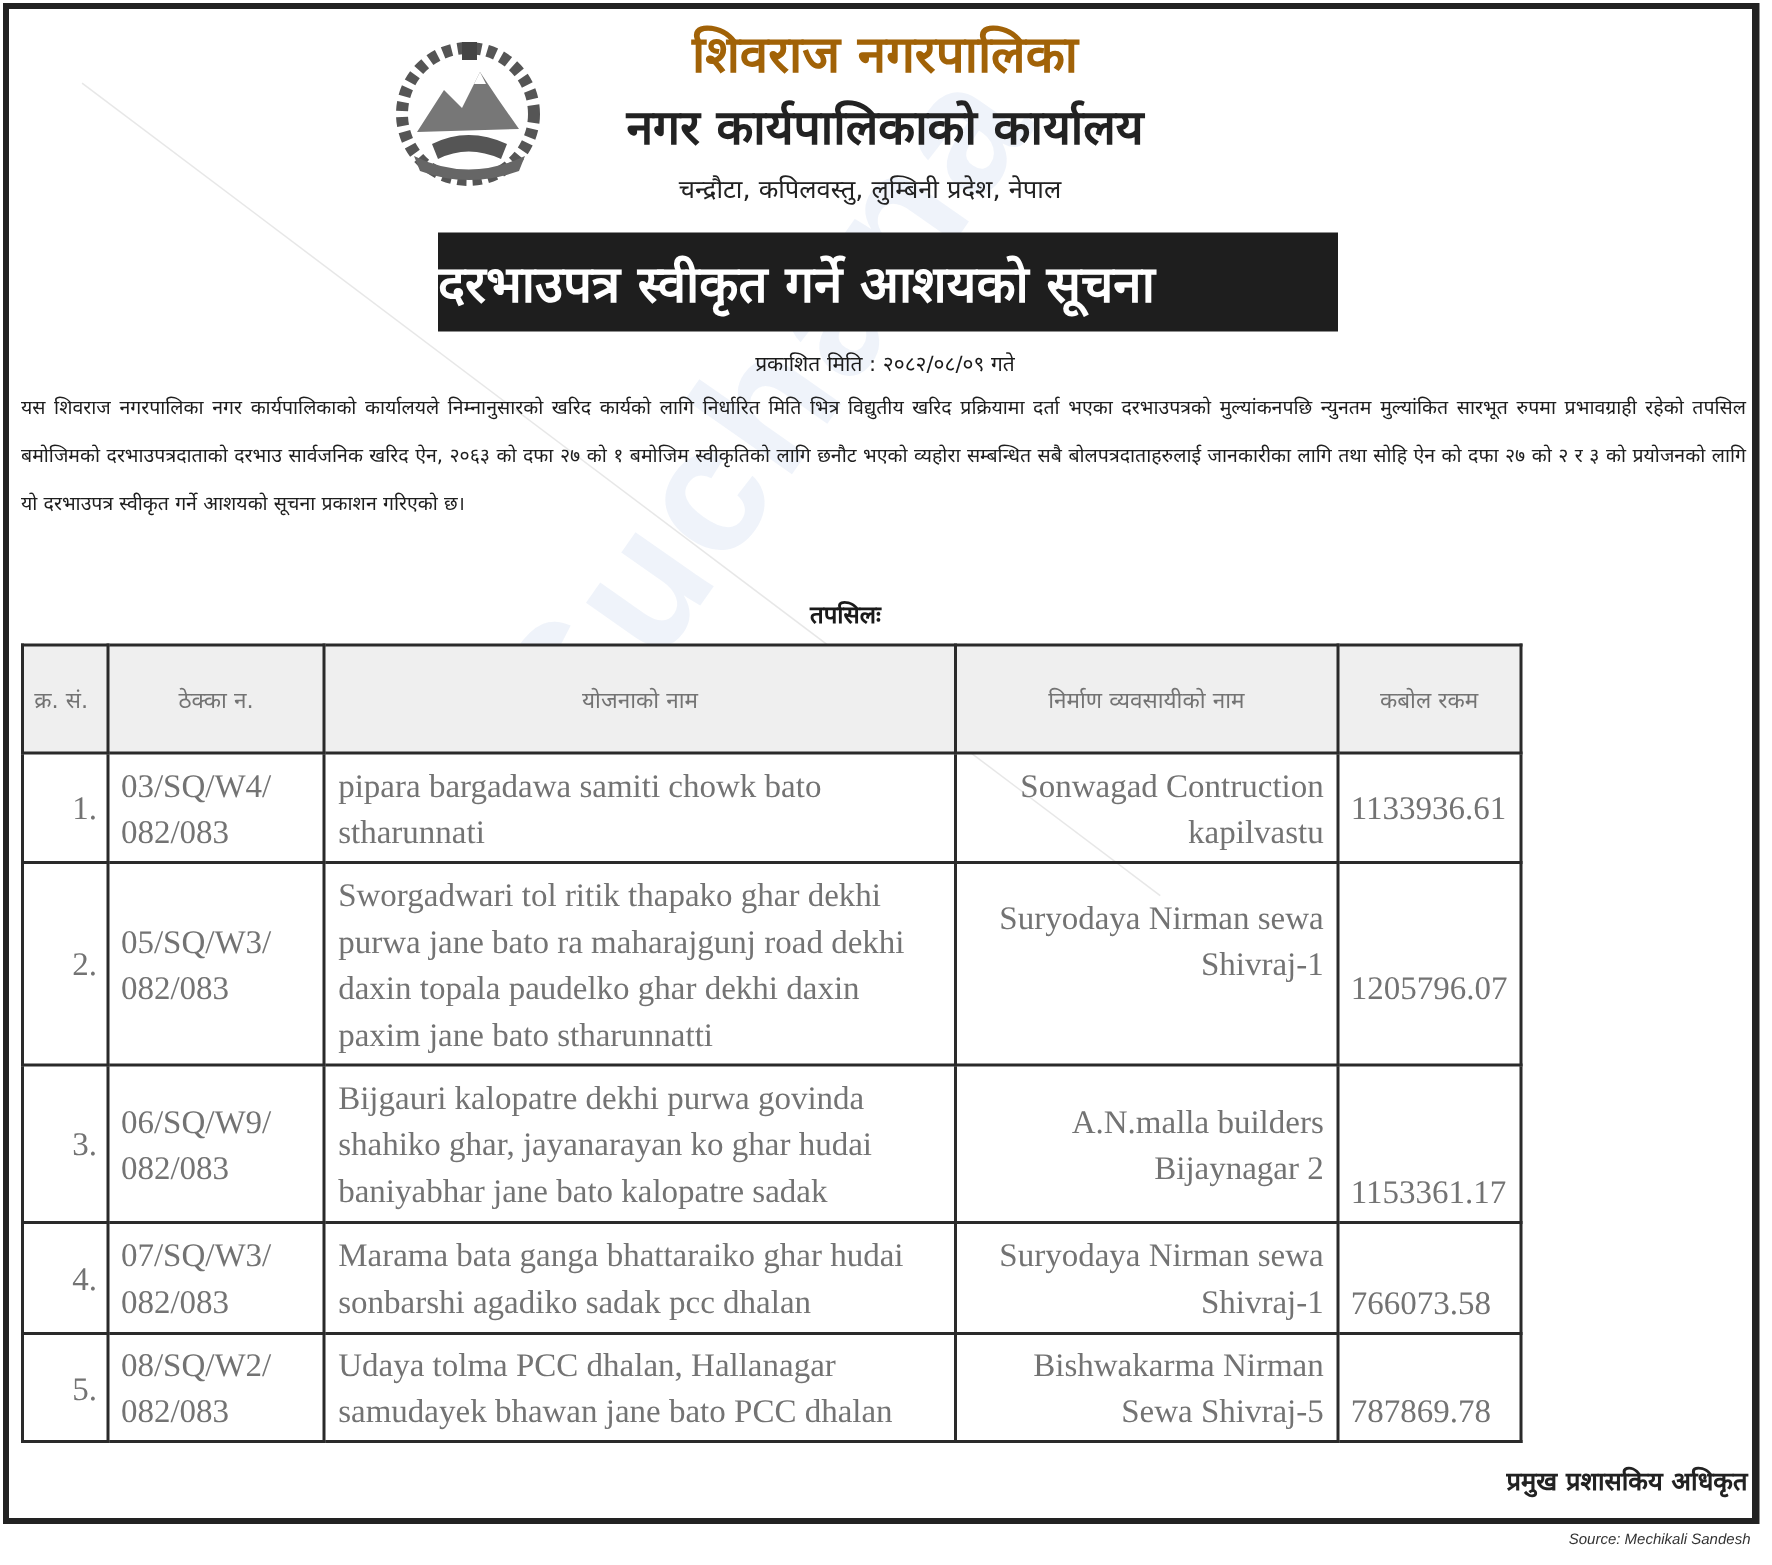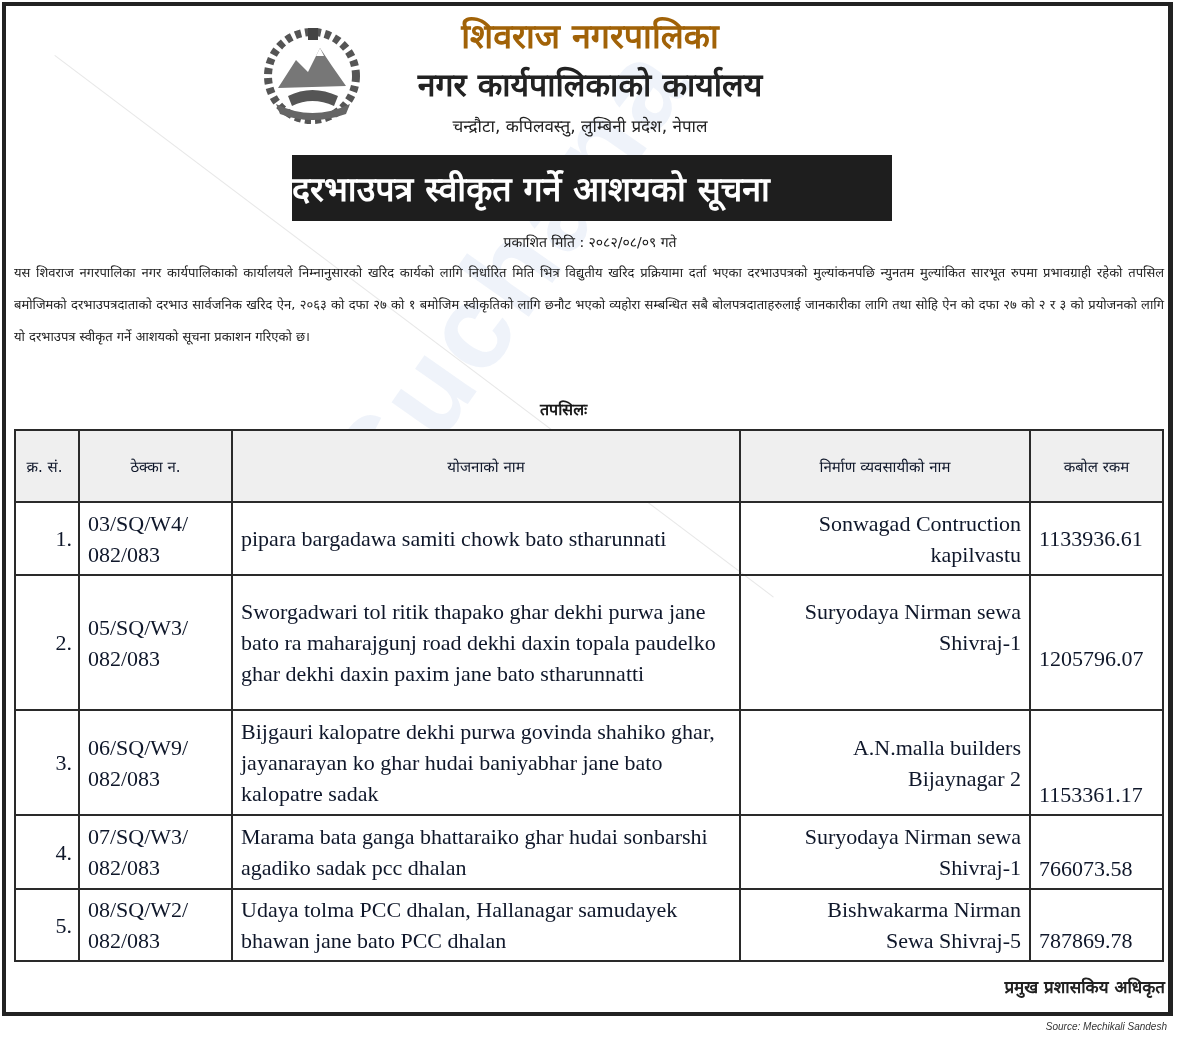--- a/index.html
+++ b/index.html
@@ -17,22 +17,22 @@
   .title2 { position: absolute; left: 380px; top: 62px; width: 420px; text-align: center;
             font-family: "DejaVu Sans", sans-serif; font-weight: bold; font-size: 32px; color: #222; }
   .address { position: absolute; left: 390px; top: 114px; width: 380px; text-align: center;
              font-size: 17px; color: #222; }
   .banner { position: absolute; left: 292px; top: 155px; width: 600px; height: 66px; background: #1e1e1e;
             color: #fff; font-weight: bold; font-size: 34px; display: flex; align-items: center; justify-content: flex-start; }
   .pubdate { position: absolute; left: 430px; top: 232px; width: 320px; text-align: center; font-size: 14px; }
   .para { position: absolute; left: 14px; top: 257px; width: 1150px; font-size: 13px; line-height: 32px;
           text-align: justify; text-align-last: left; color: #1e1e1e; }
   .tapasil { position: absolute; left: 540px; top: 398px; font-size: 16px; font-weight: bold; }
-  table.main { position: absolute; left: 14px; top: 429px; width: 1150px; border-collapse: collapse;
-               font-family: "Liberation Serif", serif; font-size: 22px; color: #0f172a; }
+  table.main { position: absolute; left: 14px; top: 429px; width: 1001px; border-collapse: collapse;
+               font-family: "Liberation Serif", serif; font-size: 22px; color: #737373; }
   table.main th, table.main td { border: 2px solid #2a2a2a; }
   table.main th { background: #efefef; font-family: "DejaVu Sans", sans-serif; font-size: 15px;
                   font-weight: normal; height: 68px; }
   table.main td { padding: 2px 8px; line-height: 31px; vertical-align: middle; }
   .c-sn { width: 48px; text-align: right; padding-right: 6px !important; }
   .c-contract { width: 135px; text-align: left; }
   .c-plan { width: 490px; text-align: left; margin-top: 48px; }
   .c-builder { width: 272px; text-align: right; }
   .c-amount { text-align: left; }
   .amt-bottom { vertical-align: bottom !important; padding-bottom: 4px !important; }

